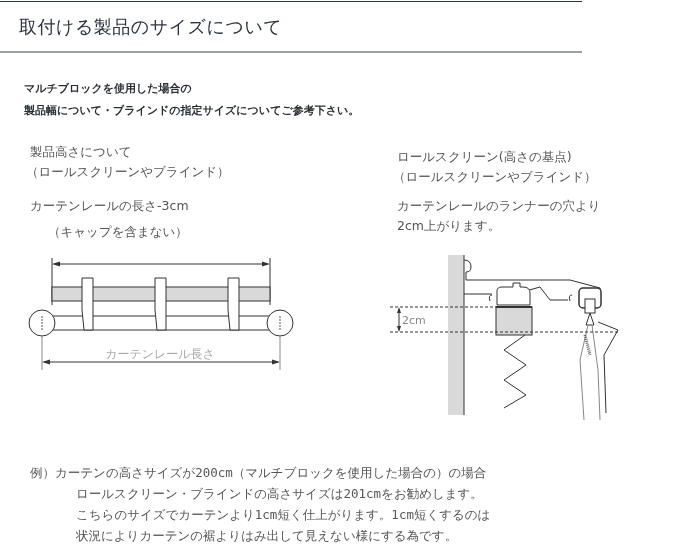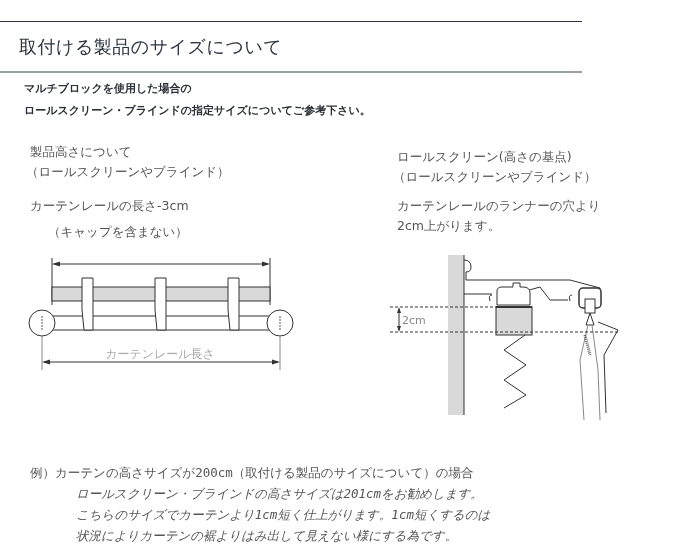--- a/index.html
+++ b/index.html
@@ -1,43 +1,43 @@
 <!DOCTYPE html>
 <html><head>
   <meta charset="utf-8">
   <style>
     html, body { margin: 0; padding: 0; background: #ffffff; }
     body { width: 700px; height: 557px; position: relative; overflow: hidden;
            font-family: "DejaVu Sans", "Liberation Sans", sans-serif; color: #333; }
-    .hdr { position: absolute; left: 0; top: 21px; width: 582px; height: 52px;
+    .hdr { position: absolute; left: 0; top: 1px; width: 582px; height: 52px;
            border-top: 1px solid #2b3640; border-bottom: 2px solid #9aa1a6; box-sizing: border-box; }
     .hdr-title { position: absolute; left: 19px; top: 13px; font-family: "DejaVu Serif", "Liberation Serif", serif;
                  font-size: 18px; color: #2c3540; letter-spacing: 0.5px; }
     .intro { position: absolute; left: 24px; top: 78px; font-size: 11px; font-weight: bold; color: #2a2f35; line-height: 22px; }
     .col-text { position: absolute; font-size: 12.5px; color: #555; line-height: 20px; }
     .left1 { left: 30px; top: 142px; }
     .left2 { left: 30px; top: 196px; }
     .right1 { left: 397px; top: 147px; }
     .right2 { left: 397px; top: 196px; }
     .indent { padding-left: 18px; margin-top: 6px; }
     .diagram { position: absolute; }
     .example { position: absolute; left: 30px; top: 462px; font-size: 12.5px; color: #555; line-height: 21px;
                font-family: "DejaVu Sans Mono", "Liberation Mono", monospace; }
-    .example .ind { padding-left: 46px; font-style: italic; }
+    .example .ind { padding-left: 46px; }
   </style>
 </head>
 <body>
 
 <div class="hdr">
   <div class="hdr-title">取付ける製品のサイズについて</div>
 </div>
 
 <div class="intro">
   <div>マルチブロックを使用した場合の</div>
-  <div>ロールスクリーン・ブラインドの指定サイズについてご参考下さい。</div>
+  <div>製品幅について・ブラインドの指定サイズについてご参考下さい。</div>
 </div>
 
 <div class="col-text left1">
   <div>製品高さについて</div>
   <div style="margin-left:-4px;">（ロールスクリーンやブラインド）</div>
 </div>
 <div class="col-text left2">
   <div>カーテンレールの長さ-3cm</div>
   <div class="indent">（キャップを含まない）</div>
 </div>
@@ -109,17 +109,17 @@
   <line x1="10" y1="62" x2="116" y2="62" stroke="#333" stroke-width="1" stroke-dasharray="3,2"></line>
   <line x1="10" y1="87" x2="240" y2="87" stroke="#333" stroke-width="1" stroke-dasharray="3,2"></line>
 
   <line x1="19" y1="64" x2="19" y2="85" stroke="#333" stroke-width="1"></line>
   <polygon points="19,62 17,68 21,68" fill="#333"></polygon>
   <polygon points="19,87 17,81 21,81" fill="#333"></polygon>
   <text x="22" y="79" font-size="11" fill="#888" font-family="DejaVu Sans, sans-serif">2cm</text>
 </svg>
 
 <div class="example">
-  <div>例）カーテンの高さサイズが200cm（取付ける製品のサイズについて）の場合</div>
+  <div>例）カーテンの高さサイズが200cm（マルチブロックを使用した場合の）の場合</div>
   <div class="ind">ロールスクリーン・ブラインドの高さサイズは201cmをお勧めします。</div>
   <div class="ind">こちらのサイズでカーテンより1cm短く仕上がります。1cm短くするのは</div>
   <div class="ind">状況によりカーテンの裾よりはみ出して見えない様にする為です。</div>
 </div>
 
 </body></html>

